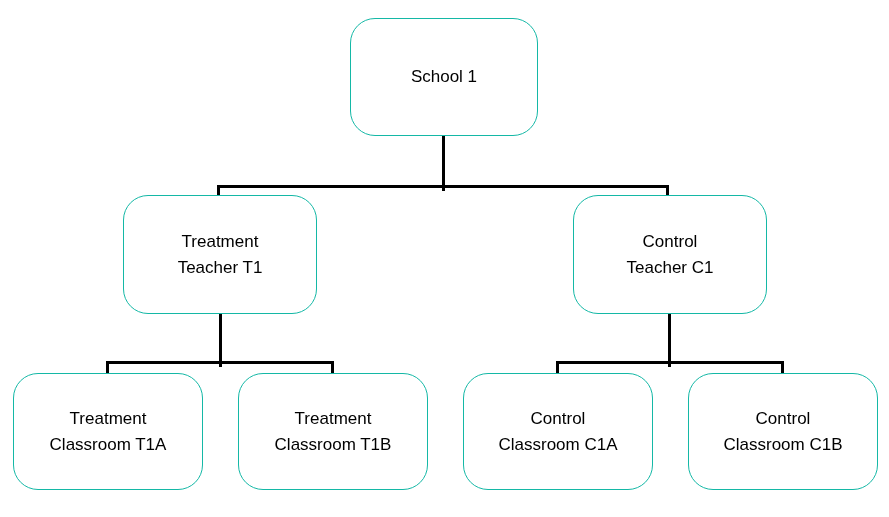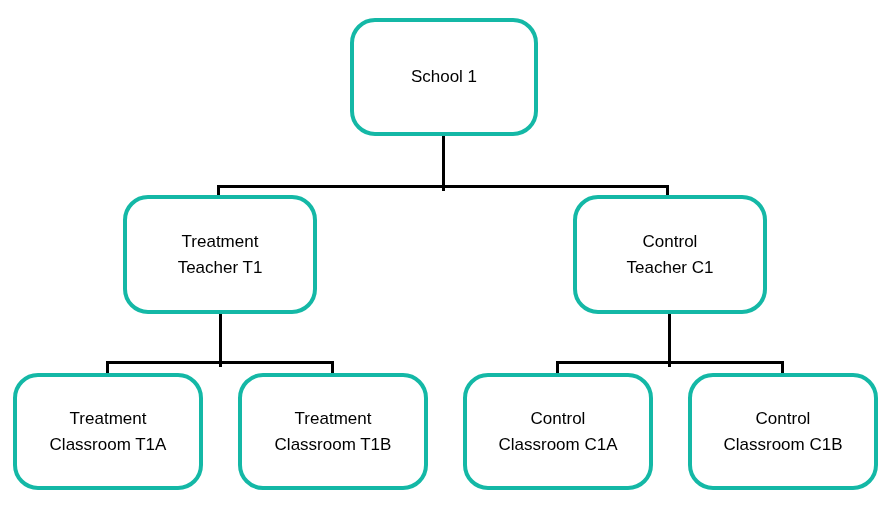--- a/index.html
+++ b/index.html
@@ -19,21 +19,21 @@
     position: absolute;
     left: 0;
     top: 0;
     width: 889px;
     height: 517px;
   }
   .node {
     position: absolute;
     box-sizing: border-box;
     background: #ffffff;
-    border: 4px solid #14b8a6;
+    border: 1px solid #14b8a6;
     border-radius: 25px;
     display: flex;
     align-items: center;
     justify-content: center;
     text-align: center;
   }
   .node-label {
     font-size: 17px;
     line-height: 26px;
     color: #000000;

